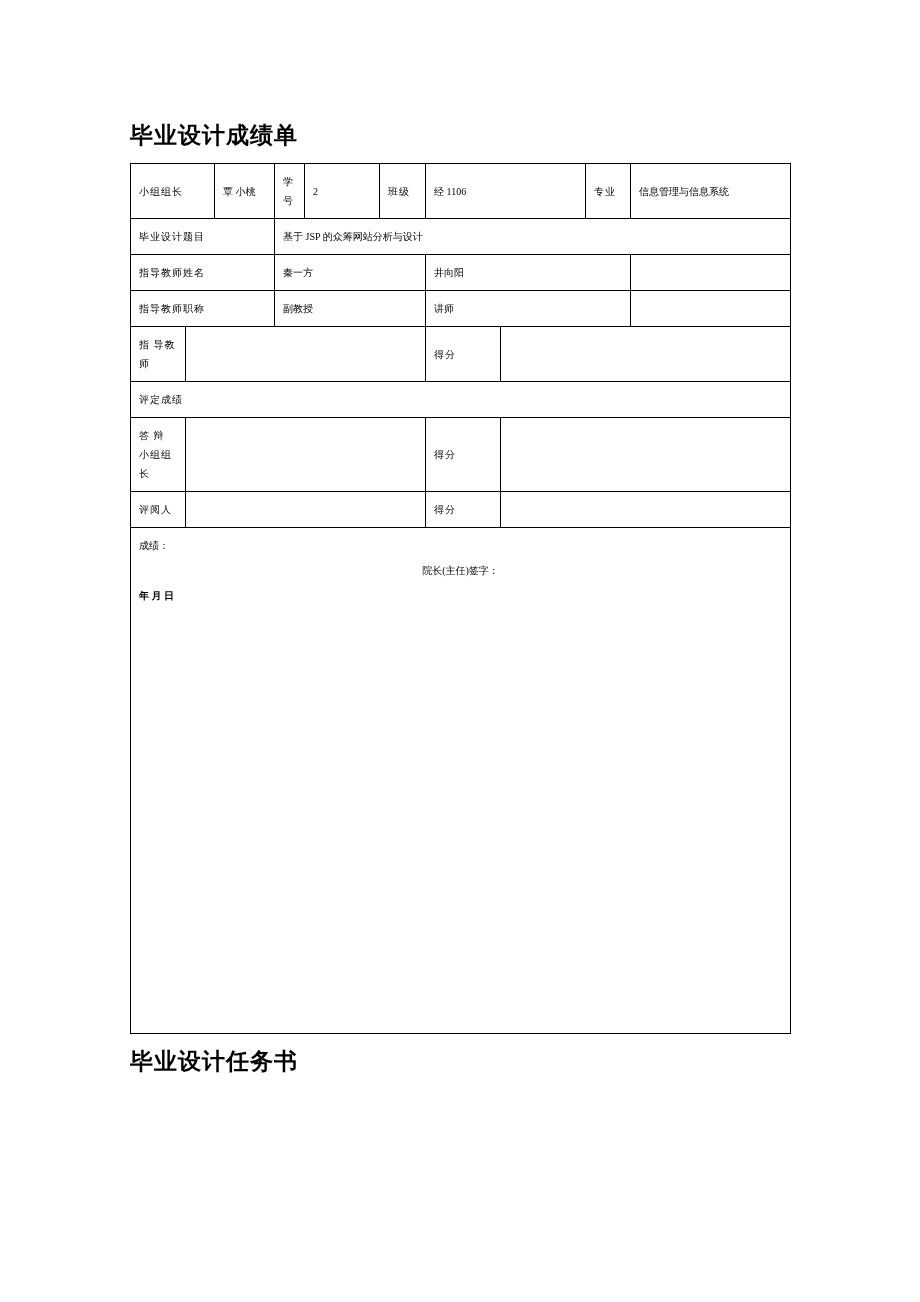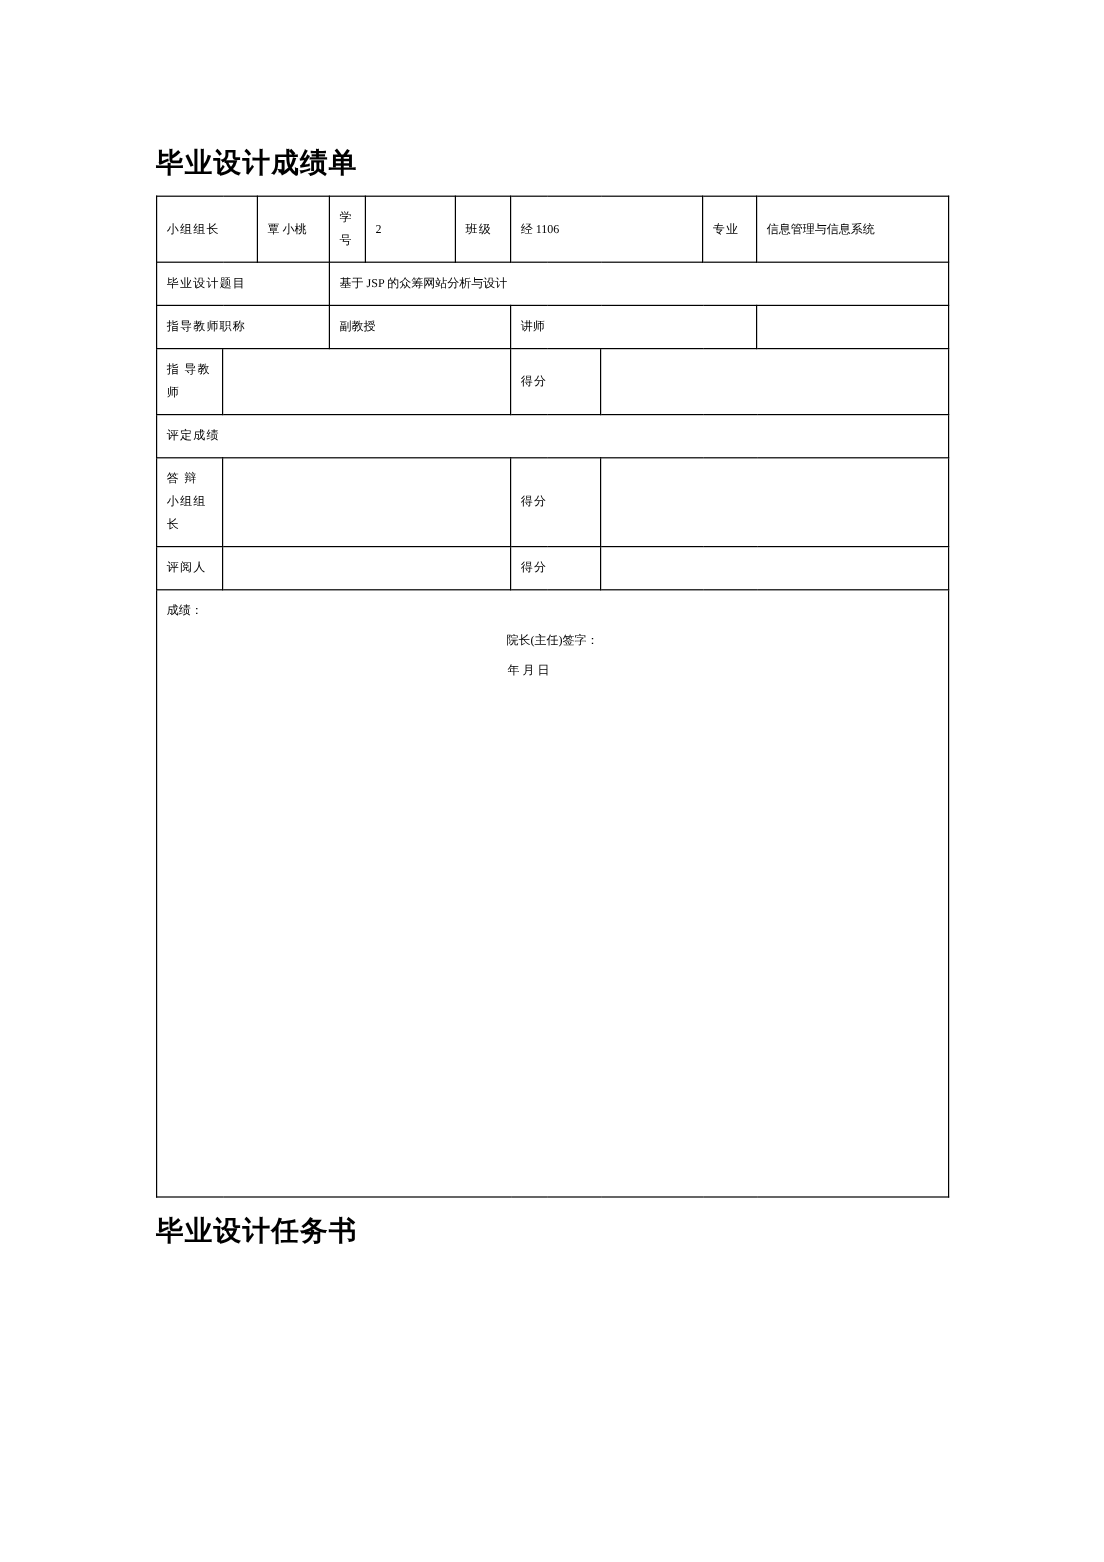--- a/index.html
+++ b/index.html
@@ -36,21 +36,21 @@
     font-size: 10px;
     box-sizing: border-box;
     word-break: break-all;
   }
   .label { letter-spacing: 1px; }
   .sign-block {
     padding: 8px 10px 8px 10px;
   }
   .sign-line1 { margin: 0 0 4px 0; }
   .sign-line2 { text-align: center; margin: 6px 0 2px 0; }
-  .sign-line3 { text-align: center; padding-right: 40px; margin: 6px 0 0 0; }
+  .sign-line3 { text-align: left; padding-right: 40px; margin: 6px 0 0 0; font-weight: bold; }
   .big-empty { height: 420px; }
 </style>
 </head>
 <body>
 
 <div class="page">
 
   <div class="title">毕业设计成绩单</div>
 
   <table class="grade">
@@ -78,20 +78,26 @@
       <td colspan="3">经 1106</td>
       <td class="label" colspan="1">专业</td>
       <td colspan="1">信息管理与信息系统</td>
     </tr>
 
     <tr>
       <td class="label" colspan="3">毕业设计题目</td>
       <td colspan="8">基于 JSP 的众筹网站分析与设计</td>
     </tr>
 
+    <tr>
+      <td class="label" colspan="3">指导教师姓名</td>
+      <td colspan="3">秦一方</td>
+      <td colspan="4">井向阳</td>
+      <td></td>
+    </tr>
 
     <tr>
       <td class="label" colspan="3">指导教师职称</td>
       <td colspan="3">副教授</td>
       <td colspan="4">讲师</td>
       <td></td>
     </tr>
 
     <tr>
       <td class="label">指 导教师</td>

